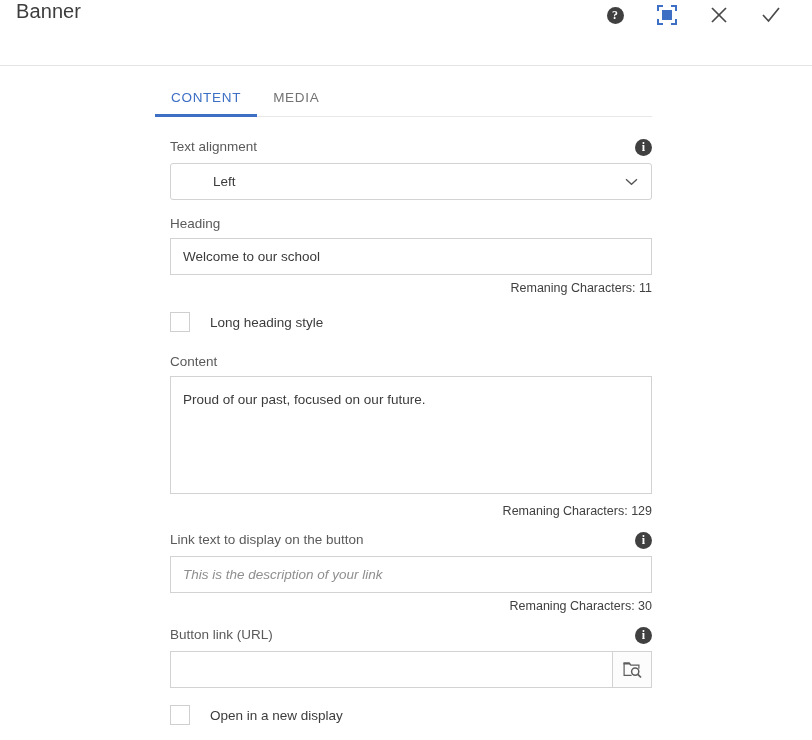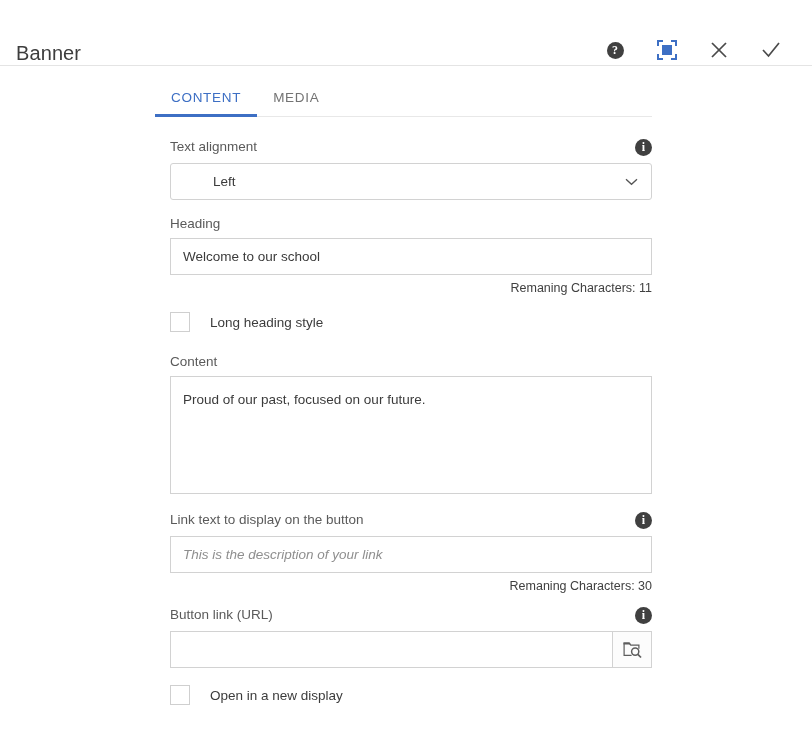--- a/index.html
+++ b/index.html
@@ -15,21 +15,21 @@
     color: #3c3c3c;
     overflow: hidden;
   }
 
   
   .titlebar {
     position: relative;
     height: 66px;
     border-bottom: 1px solid #e4e4e4;
     display: flex;
-    align-items: flex-end;
+    align-items: flex-start;
     padding: 0 26px 0 16px;
   }
   .title {
     font-size: 20px;
     color: #3d3d3d;
     font-weight: 400;
     letter-spacing: 0.1px;
   }
   .titlebar-actions {
     margin-left: auto;
@@ -294,20 +294,21 @@
     <span class="cbox-label">Long heading style</span>
   </div>
 
   <div class="sp-22"></div>
 
   <div class="field">
     <div class="label-row">
       <span class="label">Content</span>
     </div>
     <textarea class="textarea" style="">Proud of our past, focused on our future.</textarea>
+    <div class="counter">Remaning Characters: 129</div>
   </div>
 
   <div class="sp-14"></div>
 
   <div class="field">
     <div class="label-row">
       <span class="label">Link text to display on the button</span>
       <span class="circle-icon info-circle">i</span>
     </div>
     <input class="input" type="text" placeholder="This is the description of your link" style="">

